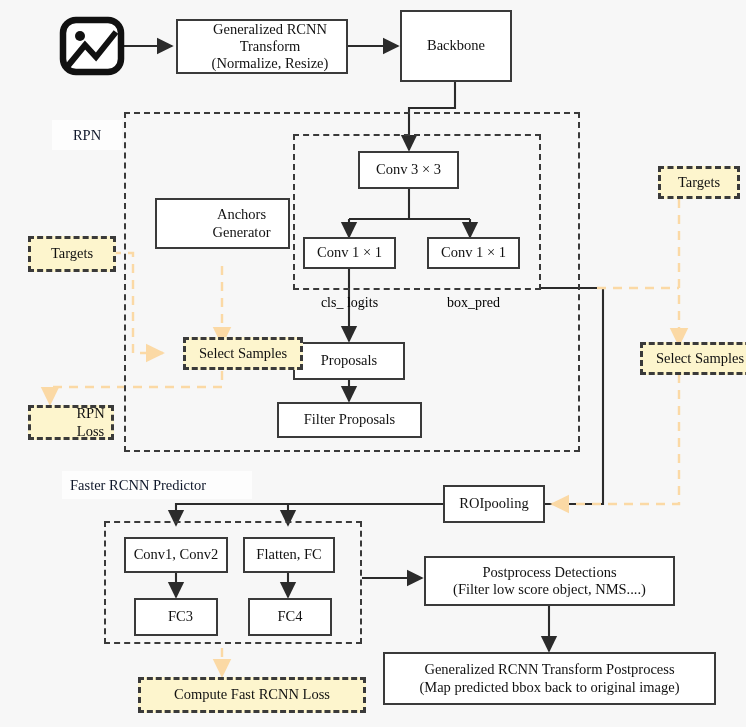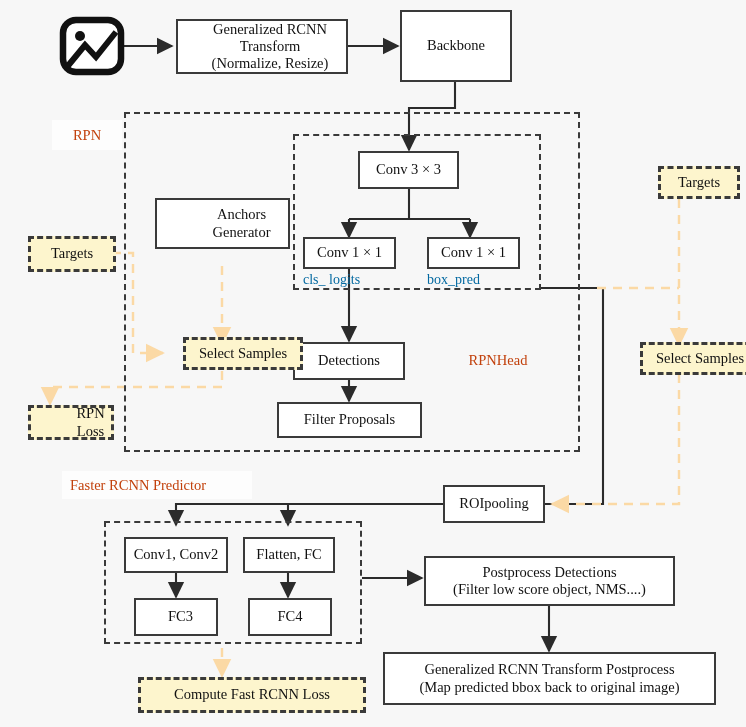--- a/index.html
+++ b/index.html
@@ -47,33 +47,34 @@
   .group {
     position: absolute;
     box-sizing: border-box;
     border: 2.5px dashed #3a3a3a;
     background: transparent;
   }
   
   .plabel {
     position: absolute;
     background: #fdfdfd;
-    color: #c2410c;
+    color: #0f172a;
     font-size: 14.5px;
     display: flex;
     align-items: center;
     justify-content: center;
     box-sizing: border-box;
   }
   .caption {
     position: absolute;
     font-size: 14px;
-    color: #0369a1;
-    text-align: left;
+    color: #000000;
+    text-align: center;
     background: transparent;
+    margin-top: 23px;
   }
   .imgicon {
     position: absolute;
   }
   .multiline { flex-direction: column; }
 </style>
 </head>
 <body>
 
 <div id="canvas">
@@ -141,21 +142,20 @@
     <rect x="5" y="6" width="58" height="52" rx="13" ry="13" fill="#ffffff" stroke="#111111" stroke-width="6.5"></rect>
     <circle cx="22" cy="22" r="5" fill="#111111"></circle>
     <path d="M9,53 L27,31 L38,43 L58,18" fill="none" stroke="#111111" stroke-width="6" stroke-linejoin="miter" stroke-linecap="butt"></path>
   </svg>
 
   <div class="group" style="left:124px; top:112px; width:456px; height:340px;"></div>
   <div class="group" style="left:293px; top:134px; width:248px; height:156px;"></div>
   <div class="group" style="left:104px; top:521px; width:258px; height:123px;"></div>
 
   <div class="plabel" style="left:52px; top:120px; width:70px; height:30px;">RPN</div>
-  <div class="plabel" style="left:452px; top:348px; width:92px; height:24px; background:transparent;">RPNHead</div>
   <div class="plabel" style="left:62px; top:471px; width:190px; height:28px; justify-content:flex-start; padding-left:8px;">Faster RCNN Predictor</div>
 
   <div class="node solid multiline" style="left:176px; top:19px; width:172px; height:55px;padding-left:16px;">
     <span>Generalized RCNN</span>
     <span>Transform</span>
     <span>(Normalize, Resize)</span>
   </div>
 
   <div class="node solid" style="left:400px; top:10px; width:112px; height:72px;">Backbone</div>
 
@@ -165,21 +165,21 @@
   <div class="node solid" style="left:427px; top:237px; width:93px; height:32px;">Conv 1 × 1</div>
 
   <div class="caption" style="left:303px; top:272px; width:93px;">cls_ logits</div>
   <div class="caption" style="left:427px; top:272px; width:93px;">box_pred</div>
 
   <div class="node solid multiline" style="left:155px; top:198px; width:135px; height:51px;padding-left:38px;">
     <span>Anchors</span>
     <span>Generator</span>
   </div>
 
-  <div class="node solid" style="left:293px; top:342px; width:112px; height:38px;">Detections</div>
+  <div class="node solid" style="left:293px; top:342px; width:112px; height:38px;">Proposals</div>
   <div class="node solid" style="left:443px; top:485px; width:102px; height:38px;">ROIpooling</div>
 
   <div class="node solid" style="left:277px; top:402px; width:145px; height:36px;">Filter Proposals</div>
 
   <div class="node solid" style="left:124px; top:537px; width:104px; height:36px;">Conv1, Conv2</div>
   <div class="node solid" style="left:243px; top:537px; width:92px; height:36px;">Flatten, FC</div>
   <div class="node solid" style="left:134px; top:598px; width:84px; height:38px;padding-left:9px;">FC3</div>
   <div class="node solid" style="left:248px; top:598px; width:84px; height:38px;">FC4</div>
 
   <div class="node solid multiline" style="left:424px; top:556px; width:251px; height:50px;">

